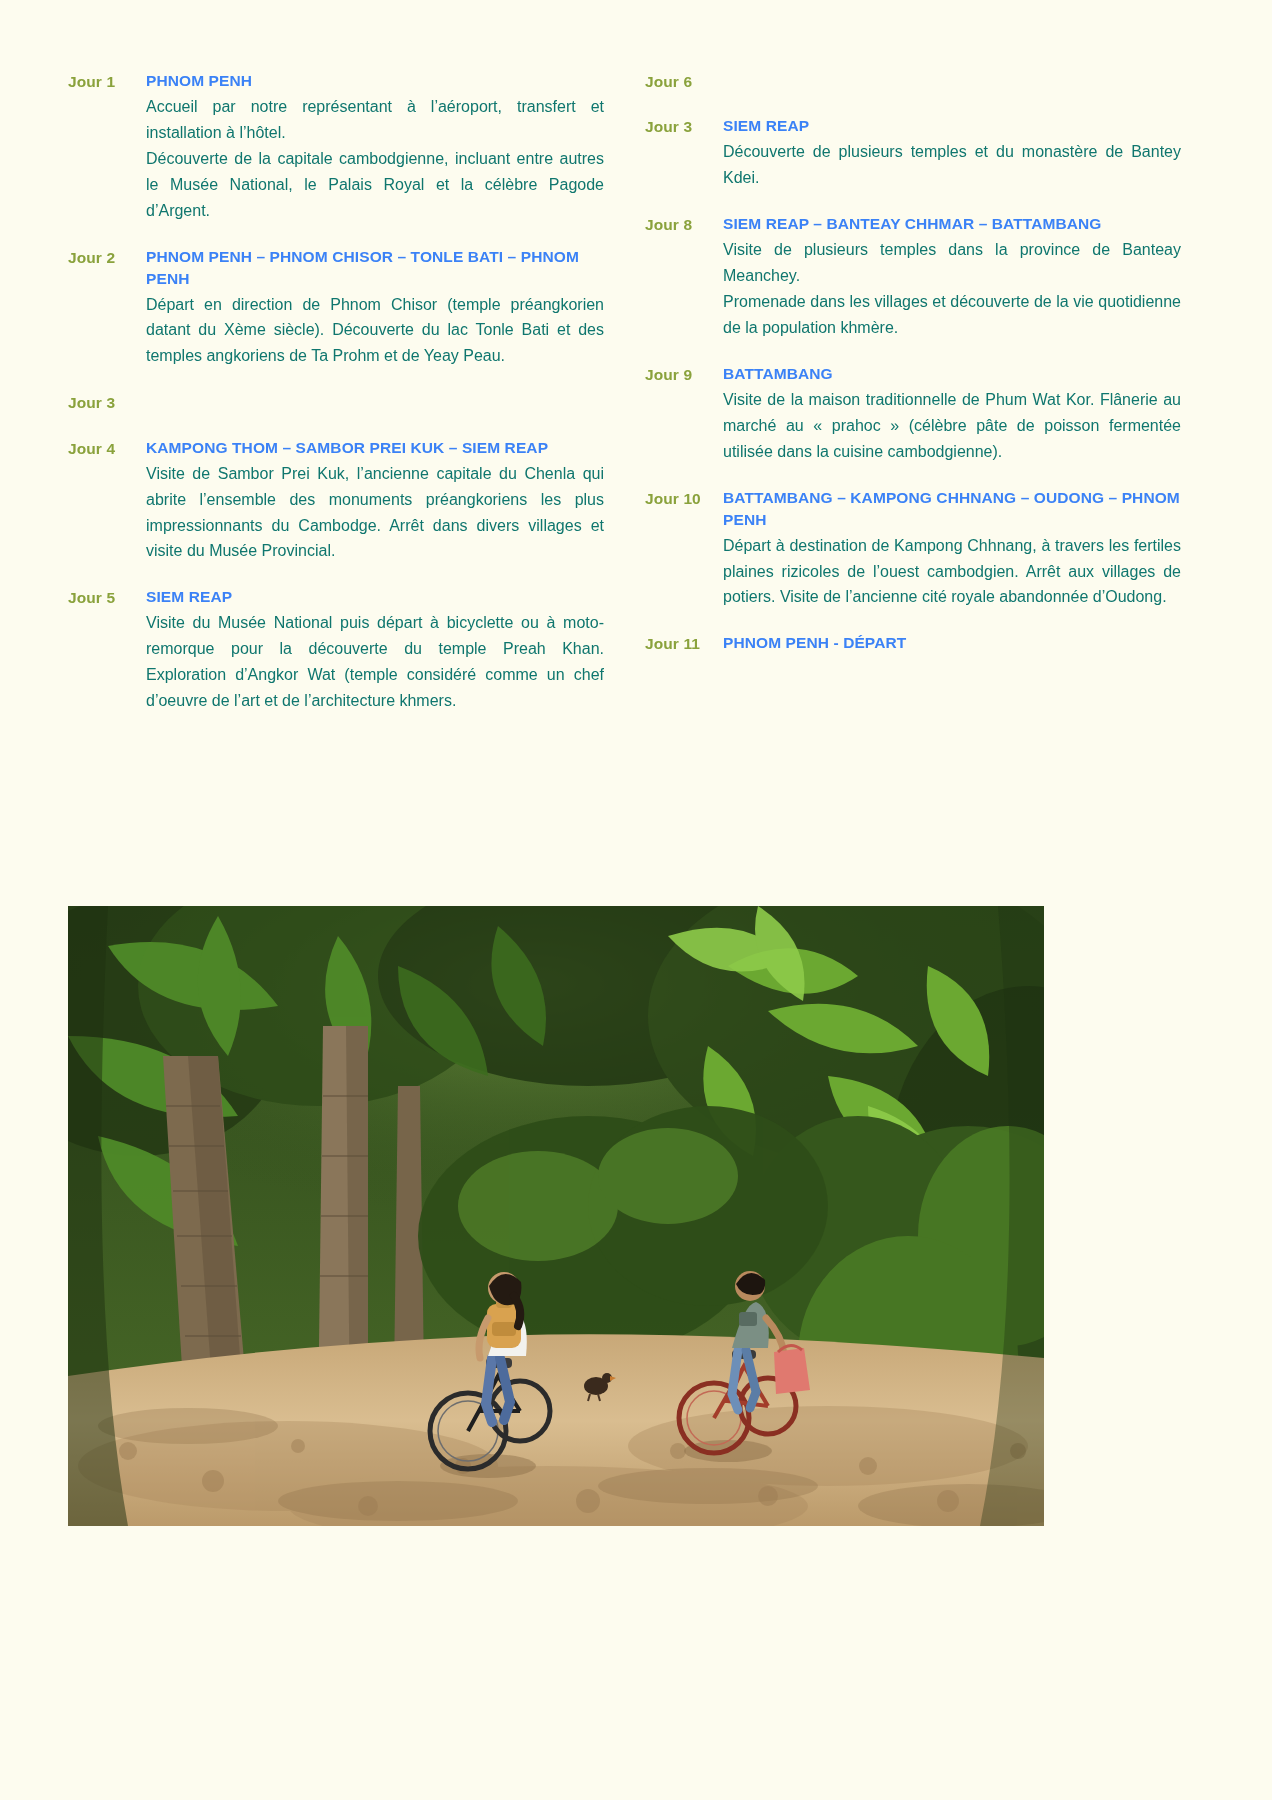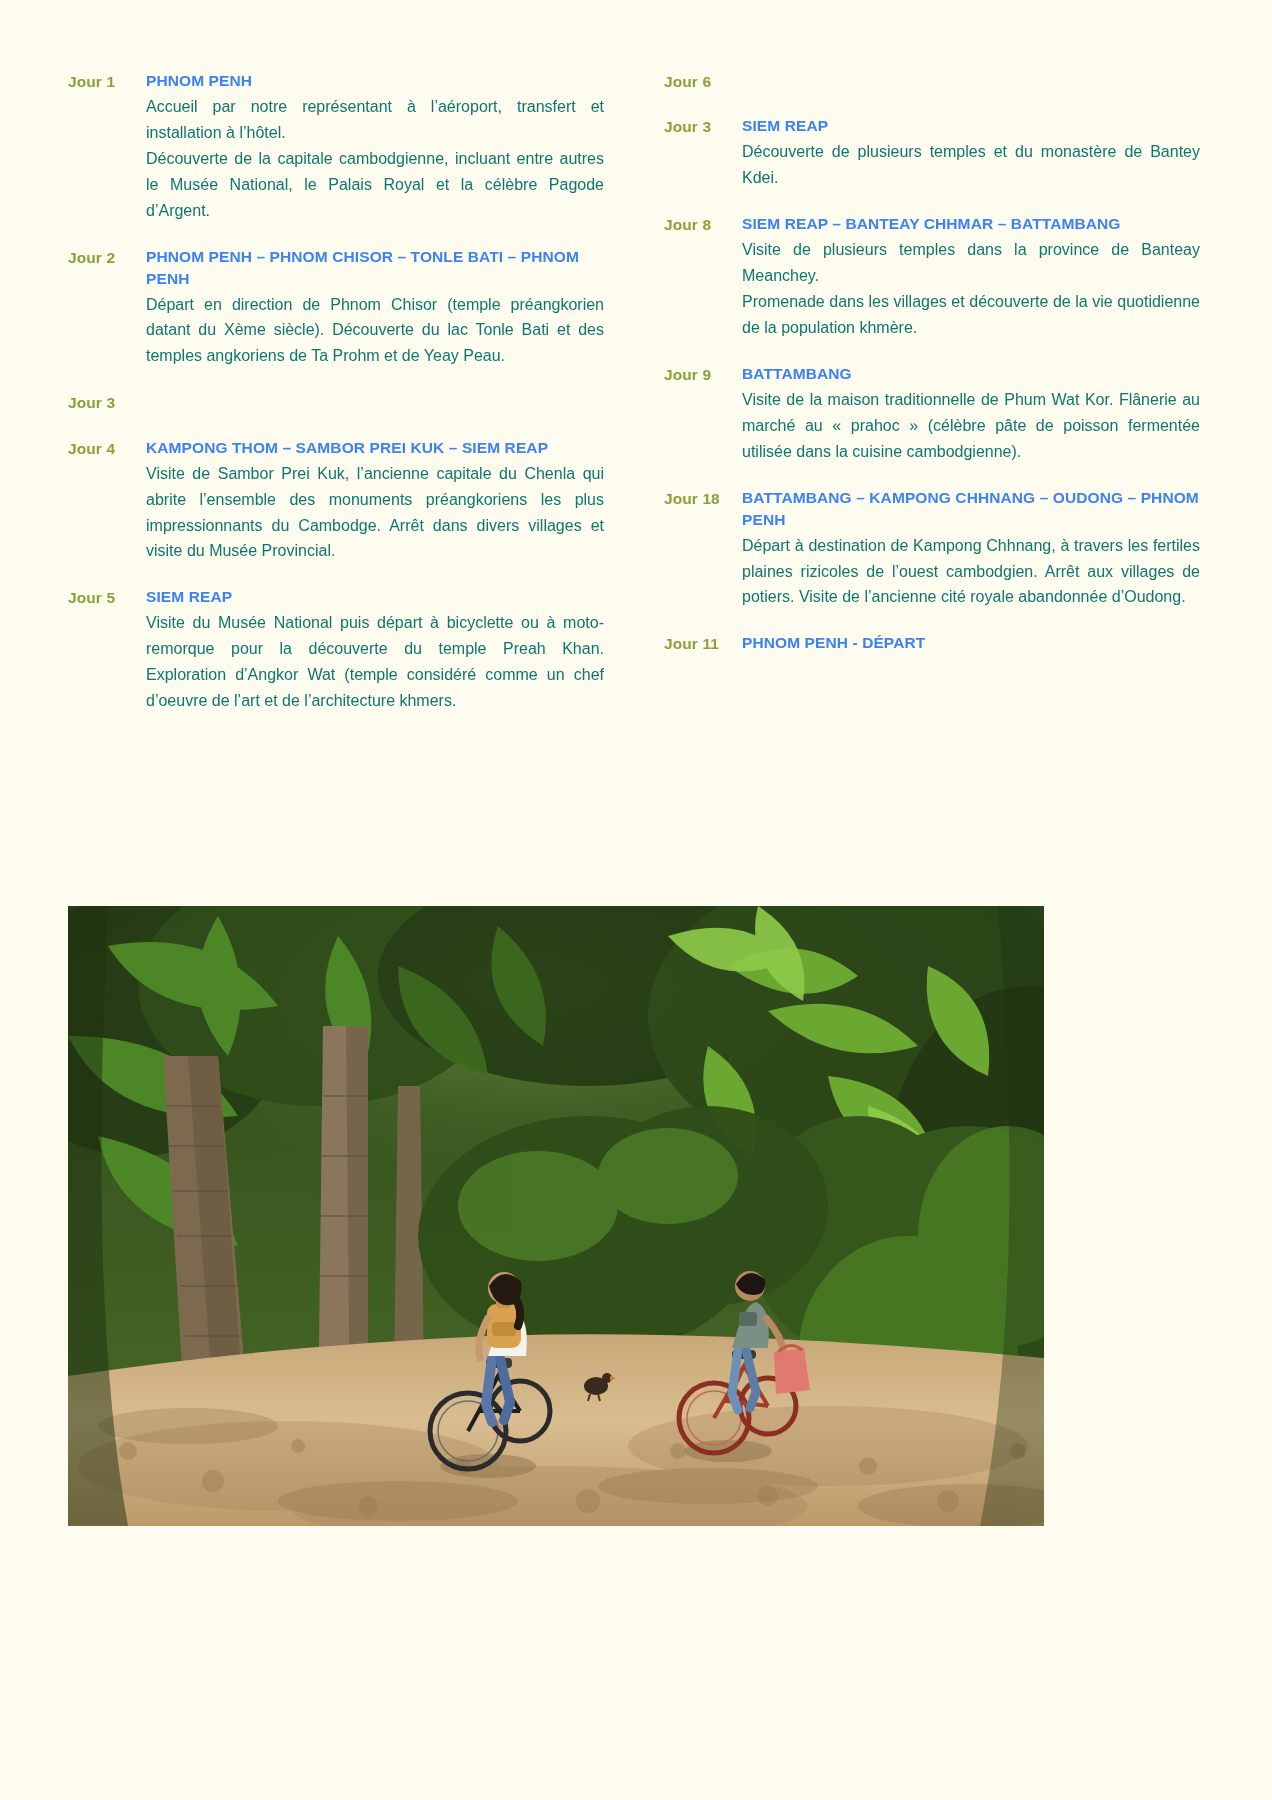--- a/index.html
+++ b/index.html
@@ -18,21 +18,21 @@
     position: absolute;
     inset: 0;
     background: #fdfcef;
   }
   .columns {
     position: absolute;
     top: 70px;
     left: 68px;
     width: 1140px;
     display: flex;
-    gap: 60px;
+    gap: 41px;
   }
   .column {
     width: 536px;
   }
   .day {
     display: flex;
     align-items: flex-start;
     margin-bottom: 22px;
   }
   .day-label {
@@ -157,21 +157,21 @@
 
       <div class="day">
         <div class="day-label">Jour 9</div>
         <div class="day-body">
           <div class="day-title">BATTAMBANG</div>
           <p class="day-text">Visite de la maison traditionnelle de Phum Wat Kor. Flânerie au marché au « prahoc » (célèbre pâte de poisson fermentée utilisée dans la cuisine cambodgienne).</p>
         </div>
       </div>
 
       <div class="day">
-        <div class="day-label">Jour 18</div>
+        <div class="day-label">Jour 10</div>
         <div class="day-body">
           <div class="day-title">BATTAMBANG – KAMPONG CHHNANG – OUDONG – PHNOM PENH</div>
           <p class="day-text">Départ à destination de Kampong Chhnang, à travers les fertiles plaines rizicoles de l’ouest cambodgien. Arrêt aux villages de potiers. Visite de l’ancienne cité royale abandonnée d’Oudong.</p>
         </div>
       </div>
 
       <div class="day">
         <div class="day-label">Jour 11</div>
         <div class="day-body">
           <div class="day-title">PHNOM PENH - DÉPART</div>

